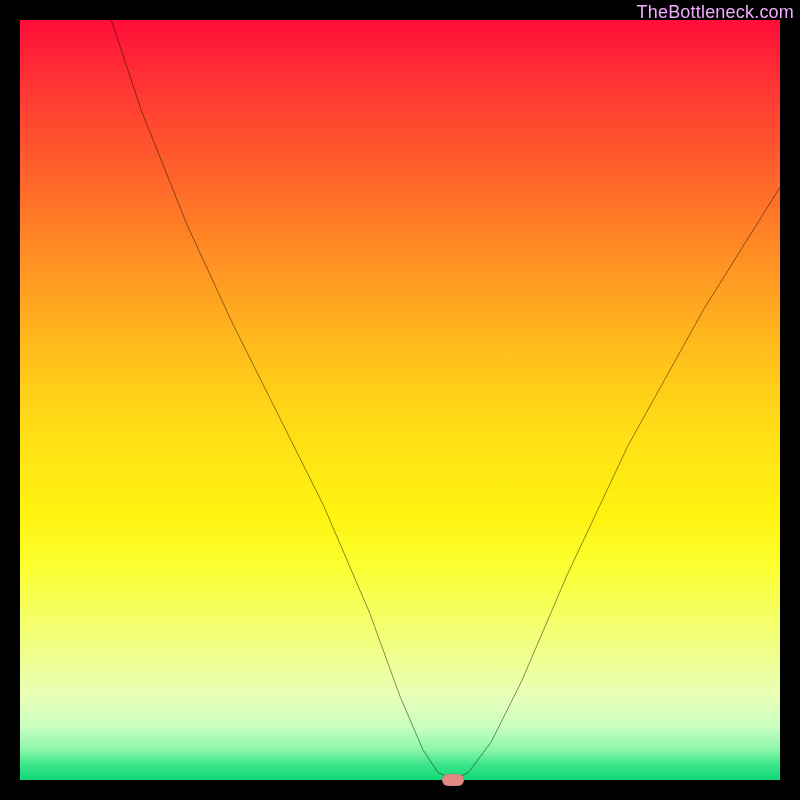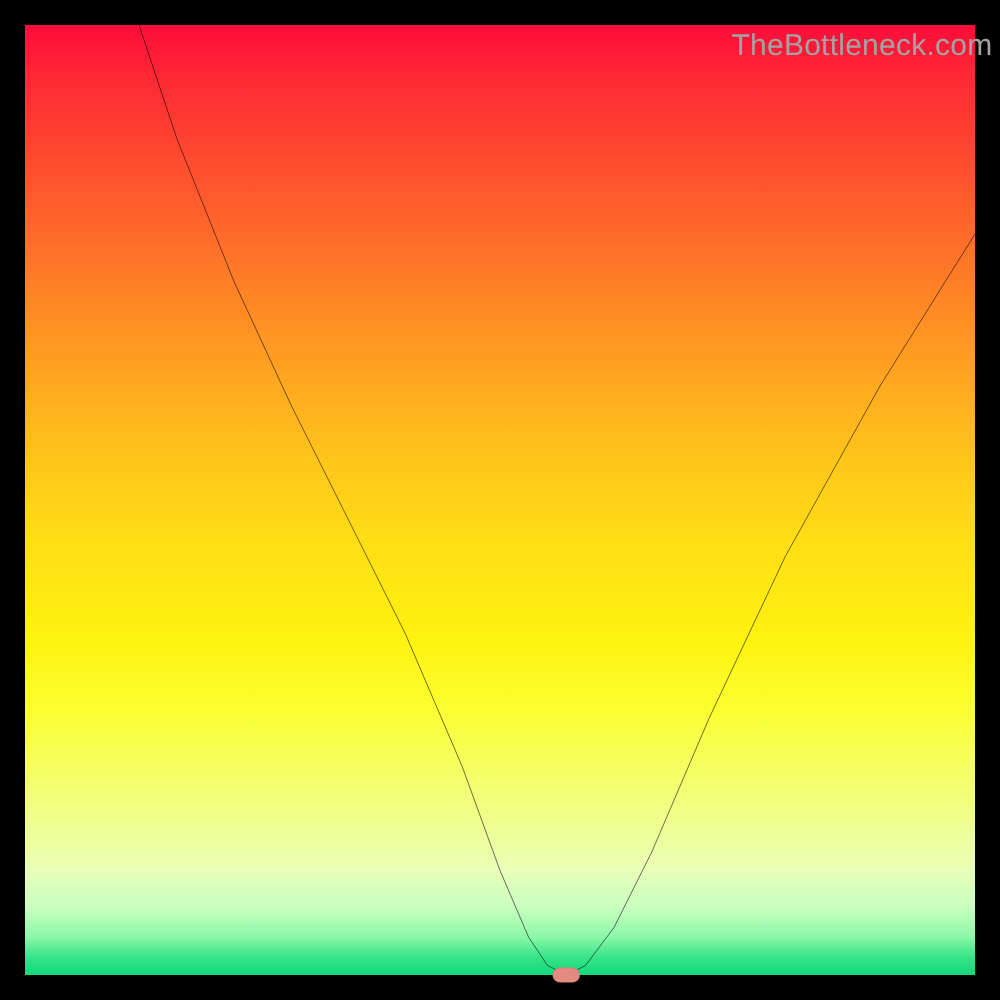--- a/index.html
+++ b/index.html
@@ -49,26 +49,25 @@
     position: absolute;
     left: 0;
     top: 0;
     width: 100%;
     height: 100%;
   }
   .watermark {
     position: absolute;
     top: 2px;
     right: 6px;
-    color: #a3a3a3;
-    font-size: 24px;
+    color: #f0abfc;
+    font-size: 18px;
     font-weight: 500;
     letter-spacing: 0.2px;
     font-family: Arial, Helvetica, sans-serif;
-    margin-top: 21px;
   }
   .marker {
     position: absolute;
     width: 22px;
     height: 12px;
     border-radius: 6px;
     background: #e38a82;
     transform: translate(-50%, -50%);
     box-shadow: 0 0 0 0.5px rgba(0,0,0,0.15) inset;
   }

